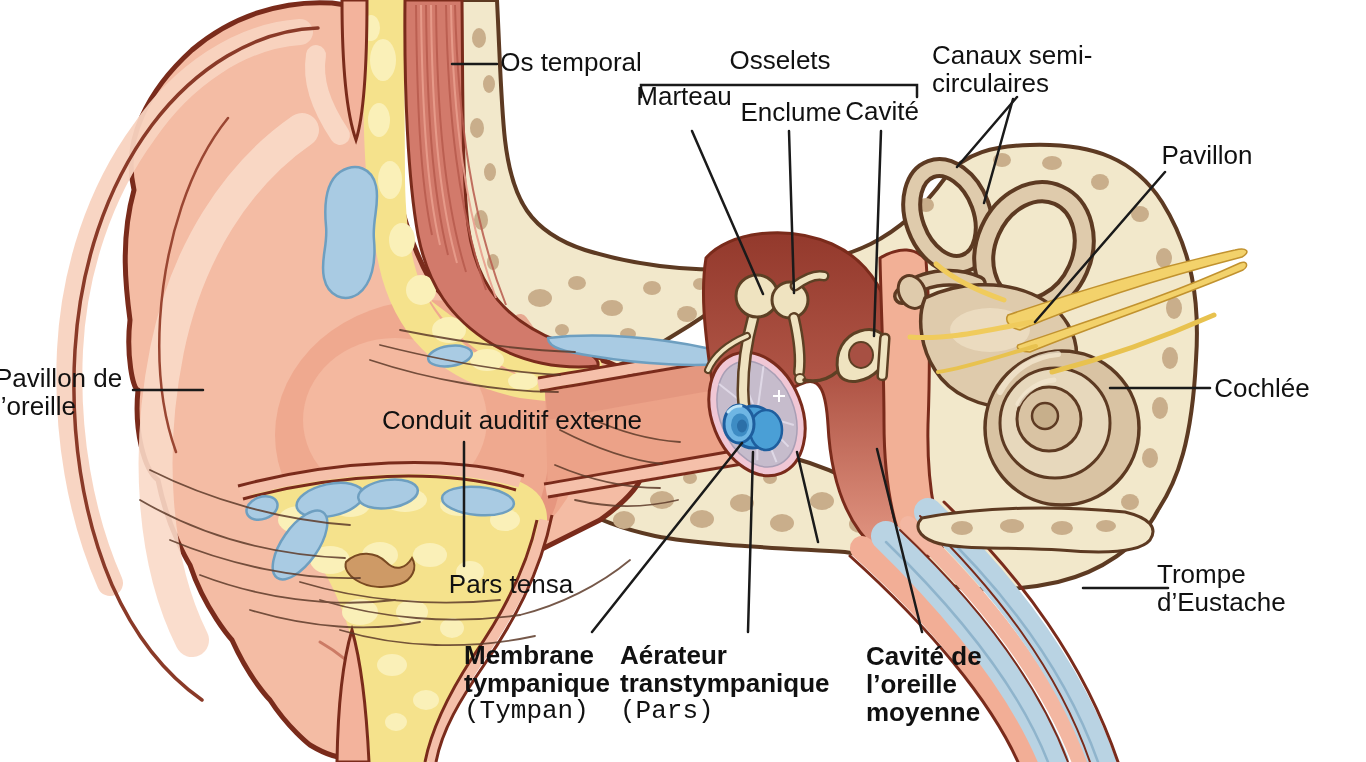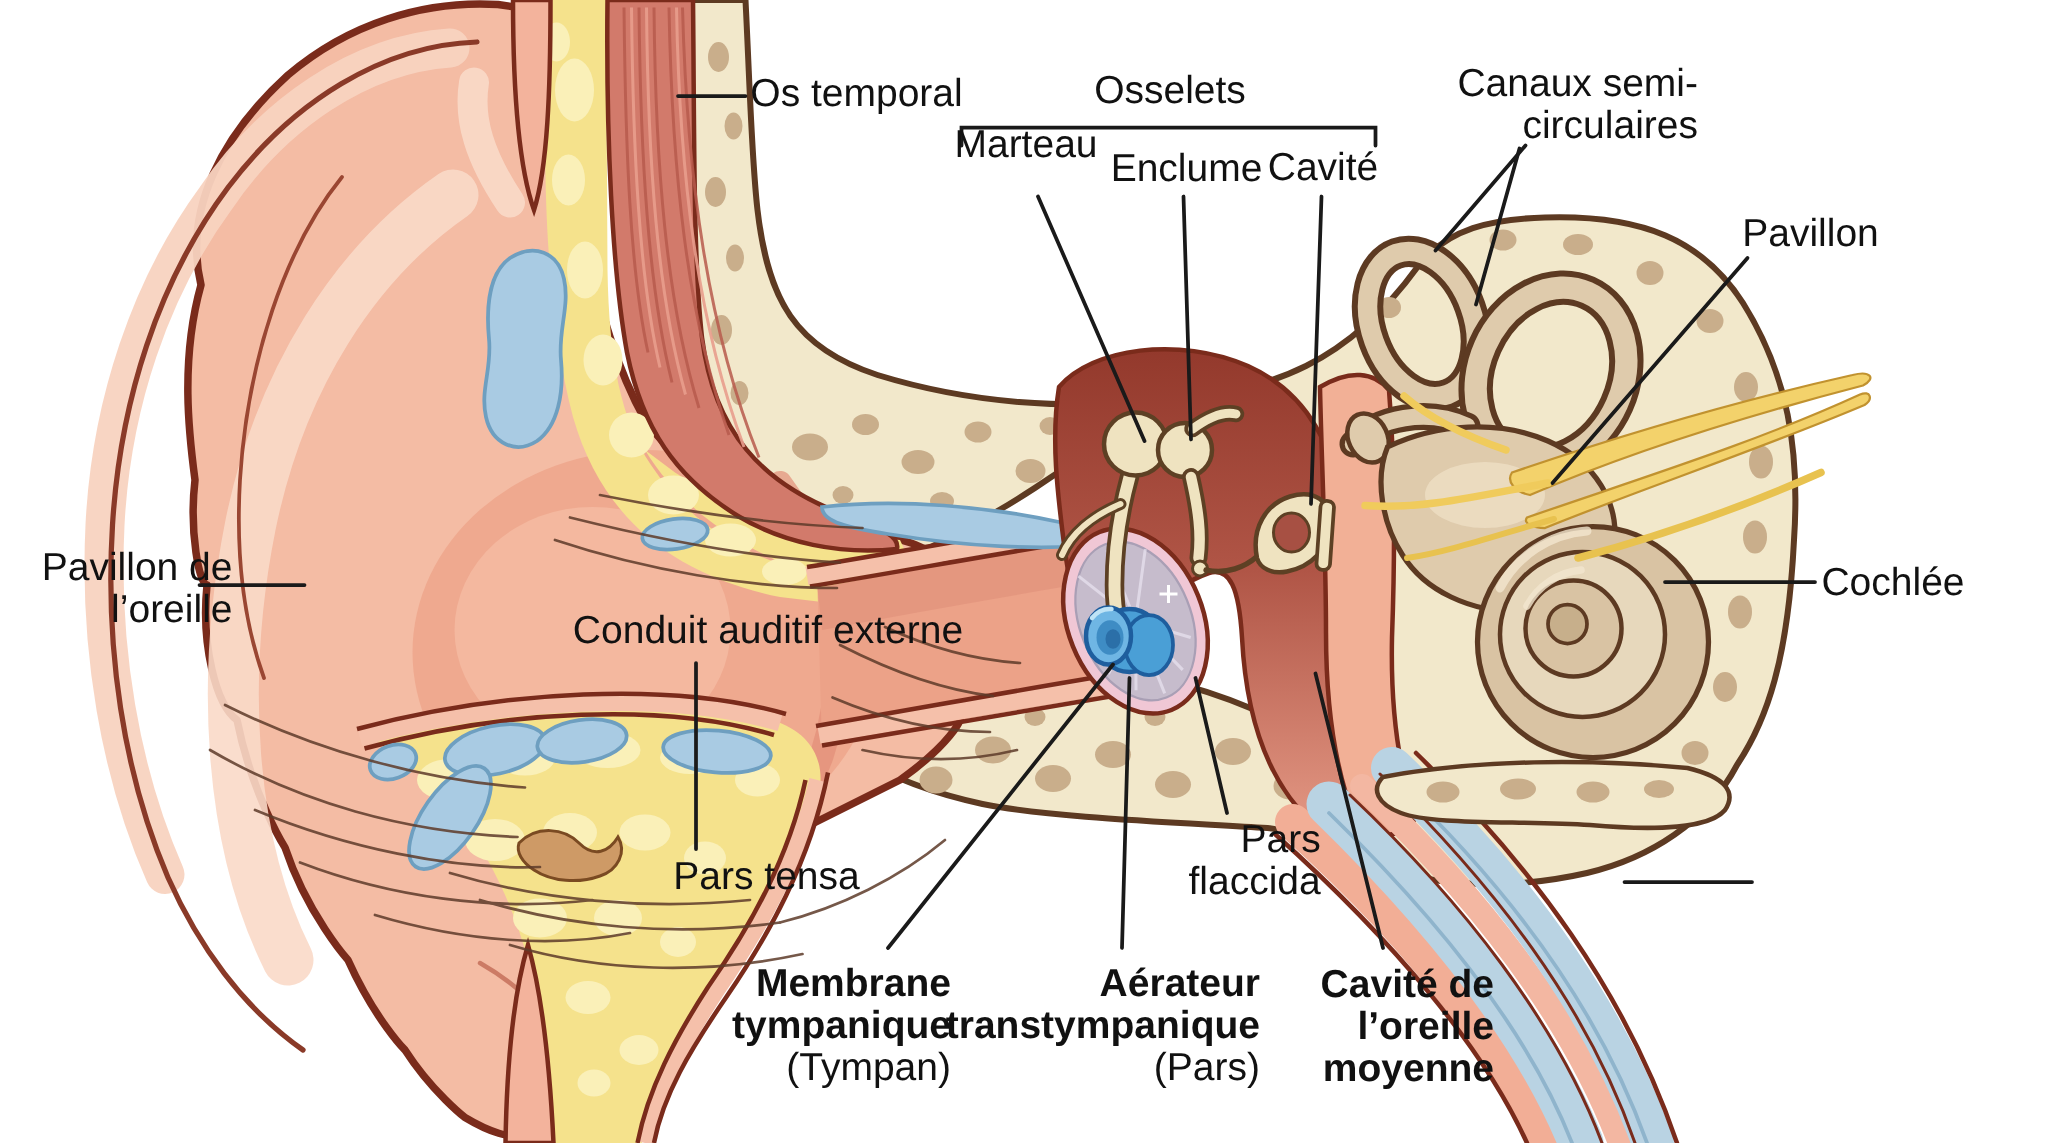--- a/index.html
+++ b/index.html
@@ -1,22 +1,22 @@
 <!DOCTYPE html>
 <html><head>
 <meta charset="utf-8">
 <style>
   html,body{margin:0;padding:0;background:#fff;}
   #stage{position:relative;width:1366px;height:762px;background:#ffffff;overflow:hidden;
          font-family:"Liberation Sans",sans-serif;}
   #art{position:absolute;left:0;top:0;}
-  .label{position:absolute;transform:translate(-50%,-50%);text-align:right;
+  .label{position:absolute;transform:translate(-50%,-50%);text-align:left;
          font-size:26px;line-height:1.08;color:#111;white-space:normal;}
   .label.bold{font-weight:bold;}
-  .label .sub{display:block;font-weight:normal;}
+  .label .sub{display:block;font-weight:normal;font-family:Liberation Mono, monospace;}
 </style>
 </head>
 <body>
 
 <div id="stage">
 
 <svg id="art" width="1366" height="762" viewBox="0 0 1366 762" aria-hidden="true">
   <defs>
     <linearGradient id="gCav" x1="0" y1="0" x2="0" y2="1">
       <stop offset="0" stop-color="#93392c"></stop>
@@ -376,28 +376,28 @@
 <div class="label" style="left:1207px;top:155px;white-space:nowrap">Pavillon</div>
 
 <div class="label" style="left:1262px;top:388px;white-space:nowrap">Cochlée</div>
 
 <div class="label" style="left:75px;top:392px;width:160px">Pavillon de l’oreille</div>
 
 <div class="label" style="left:512px;top:420px;white-space:nowrap">Conduit auditif externe</div>
 
 <div class="label" style="left:511px;top:584px;white-space:nowrap">Pars tensa</div>
 
-<div class="label" style="left:828px;top:573px;width:105px">Pars flaccida</div>
 
 <div class="label bold" style="left:549px;top:683px;width:170px">
   <span>Membrane tympanique</span>
   <span class="sub">(Tympan)</span>
 </div>
 
 <div class="label bold" style="left:730px;top:683px;width:220px">
   <span>Aérateur transtympanique</span>
   <span class="sub">(Pars)</span>
 </div>
 
 <div class="label bold" style="left:931px;top:684px;width:130px">Cavité de l’oreille moyenne</div>
 
+<div class="label" style="left:1237px;top:588px;width:160px">Trompe d’Eustache</div>
 
 </div>
 
 </body></html>

